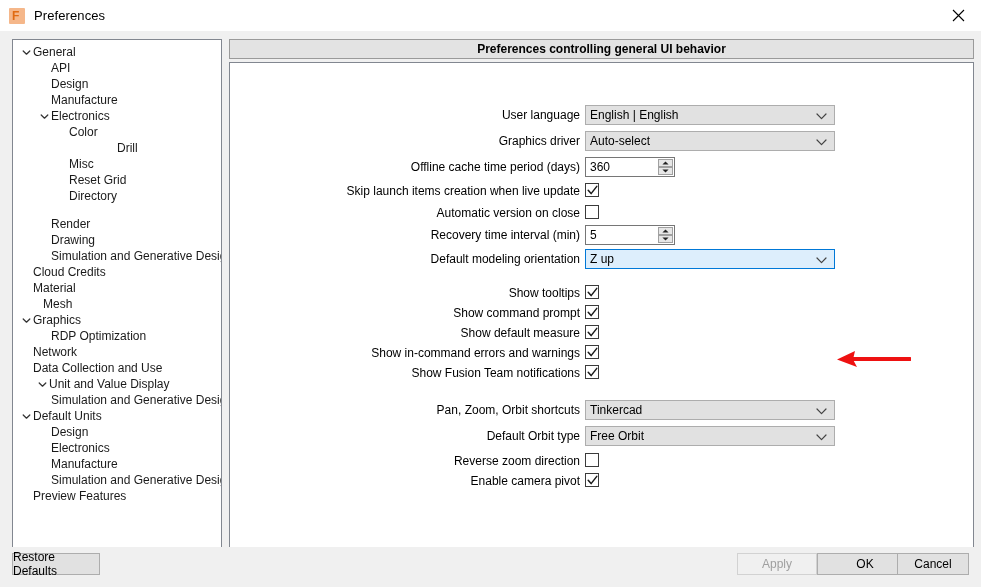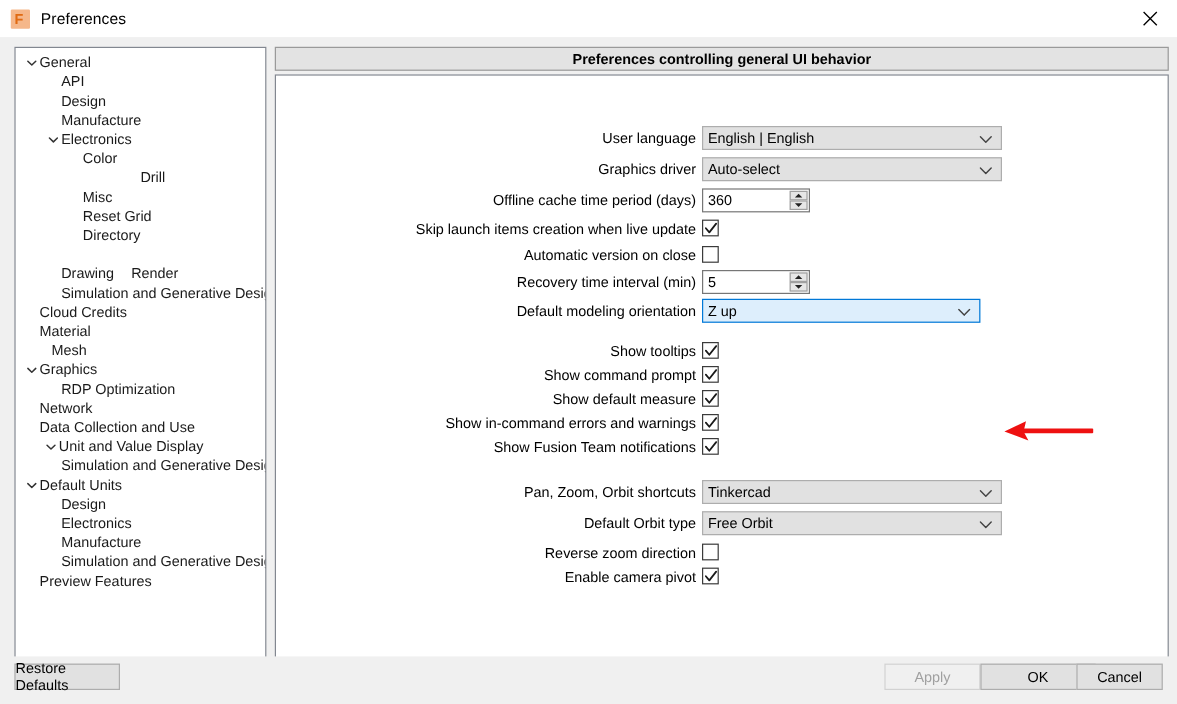--- a/index.html
+++ b/index.html
@@ -232,21 +232,21 @@
         <span class="tree-label">Misc</span>
       </div>
       <div class="tree-item" style="padding-left: 42px; margin-top: 0px;">
         <span class="twisty"></span>
         <span class="tree-label">Reset Grid</span>
       </div>
       <div class="tree-item" style="padding-left: 42px; margin-top: 0px;">
         <span class="twisty"></span>
         <span class="tree-label">Directory</span>
       </div>
-      <div class="tree-item" style="padding-left: 24px; margin-top: 0px; flex-direction: column;">
+      <div class="tree-item" style="padding-left: 24px; margin-top: 12px;">
         <span class="twisty"></span>
         <span class="tree-label">Render</span>
       </div>
       <div class="tree-item" style="padding-left: 24px; margin-top: 0px;">
         <span class="twisty"></span>
         <span class="tree-label">Drawing</span>
       </div>
       <div class="tree-item" style="padding-left: 24px; margin-top: 0px;">
         <span class="twisty"></span>
         <span class="tree-label">Simulation and Generative Design</span>
@@ -399,21 +399,21 @@
             <span class="btn">
               <svg width="7" height="4" viewBox="0 0 7 4">
                 <path d="M3.5 3.6 L0.4 0.4 L6.6 0.4 Z" fill="#222"></path>
               </svg>
             </span>
           </span>
         </div>
       </div>
       <div class="form-row" style="left: 0px; top: 186px; width: 745px;">
         <div class="form-label" style="right: 395px;">Default modeling orientation</div>
-        <div class="combo focused" style="left: 355px; width: 232px;">
+        <div class="combo focused" style="left: 355px; width: 250px;">
           <span>Z up</span>
           <span class="arrow">
             <svg width="11" height="7" viewBox="0 0 11 7" aria-hidden="true">
               <path d="M1 1 L5.5 5.6 L10 1" stroke="#444" stroke-width="1.2" fill="none" stroke-linecap="round" stroke-linejoin="round"></path>
             </svg>
           </span>
         </div>
       </div>
       <div class="form-row" style="left: 0px; top: 220px; width: 745px;">
         <div class="form-label" style="right: 395px;">Show tooltips</div>

